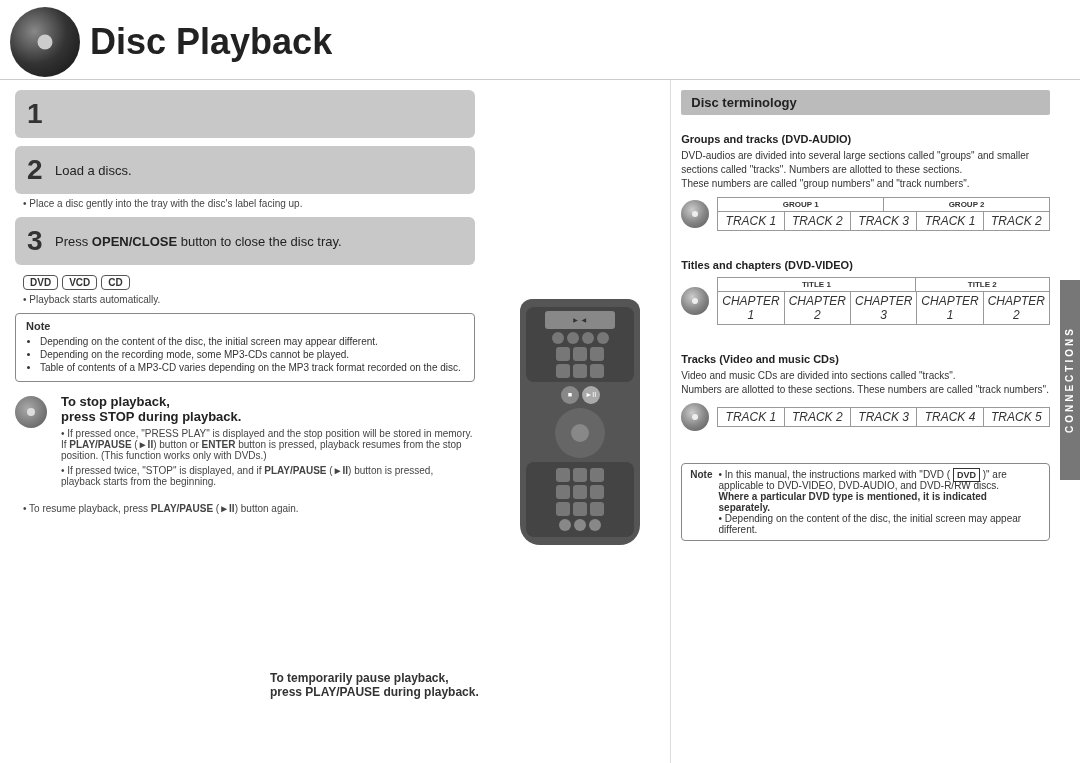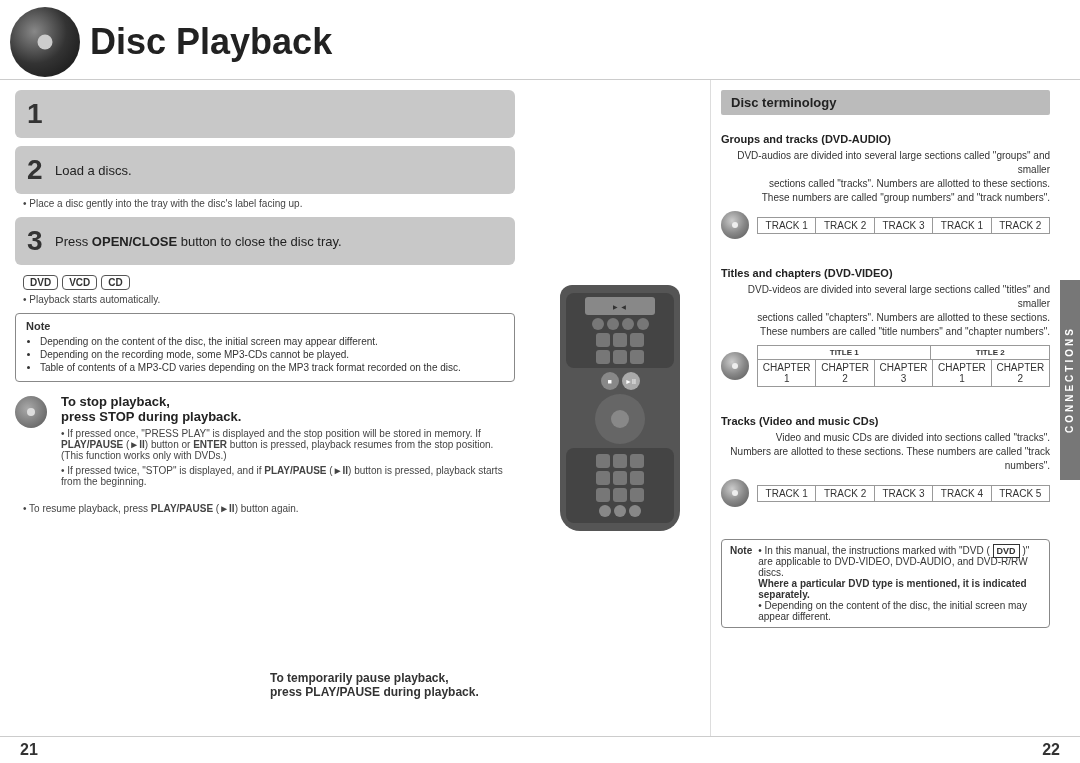--- a/index.html
+++ b/index.html
@@ -329,21 +329,20 @@
       font-size: 11px;
       font-weight: bold;
       color: #222;
       margin-bottom: 4px;
     }
 
     .term-section p {
       font-size: 10px;
       color: #333;
       line-height: 1.4;
-      text-align: right;
     }
 
     
     .disc-diagram {
       display: flex;
       align-items: center;
       gap: 8px;
       margin-top: 6px;
       margin-bottom: 4px;
     }
@@ -393,21 +392,22 @@
 
     .diagram-data-row {
       display: flex;
     }
 
     .diagram-data-cell {
       flex: 1;
       padding: 2px 4px;
       border-right: 1px solid #999;
       text-align: center;
-      font-size: 10px;
+      font-size: 12px;
+      font-style: italic;
     }
     .diagram-data-cell:last-child {
       border-right: none;
     }
 
     
     .bottom-note {
       border: 1px solid #888;
       border-radius: 4px;
       padding: 5px 8px;
@@ -576,34 +576,37 @@
     <div class="right-panel" style="position:relative; padding-right: 30px;">
 
       <div class="disc-term-header">Disc terminology</div>
 
       <div class="term-section">
         <h4>Groups and tracks (DVD-AUDIO)</h4>
         <p>DVD-audios are divided into several large sections called "groups" and smaller<br>sections called "tracks". Numbers are allotted to these sections.<br>These numbers are called "group numbers" and "track numbers".</p>
         <div class="disc-diagram">
           <div class="disc-small"></div>
           <div class="diagram-box">
+            <div class="diagram-header-row">
+              <div class="diagram-cell" style="flex:2; border-right:1px solid #999;">GROUP 1</div>
+              <div class="diagram-cell" style="flex:2;">GROUP 2</div>
+            </div>
             <div class="diagram-data-row">
               <div class="diagram-data-cell">TRACK 1</div>
               <div class="diagram-data-cell">TRACK 2</div>
               <div class="diagram-data-cell">TRACK 3</div>
               <div class="diagram-data-cell">TRACK 1</div>
               <div class="diagram-data-cell">TRACK 2</div>
             </div>
           </div>
         </div>
       </div>
 
       <div class="term-section">
         <h4>Titles and chapters (DVD-VIDEO)</h4>
-        <p>DVD-videos are divided into several large sections called "titles" and smaller<br>sections called "chapters". Numbers are allotted to these sections.<br>These numbers are called "title numbers" and "chapter numbers".</p>
         <div class="disc-diagram">
           <div class="disc-small"></div>
           <div class="diagram-box">
             <div class="diagram-header-row">
               <div class="diagram-cell" style="flex:3; border-right:1px solid #999;">TITLE 1</div>
               <div class="diagram-cell" style="flex:2;">TITLE 2</div>
             </div>
             <div class="diagram-data-row">
               <div class="diagram-data-cell">CHAPTER 1</div>
               <div class="diagram-data-cell">CHAPTER 2</div>
@@ -639,18 +642,14 @@
           <p><strong>Where a particular DVD type is mentioned, it is indicated separately.</strong></p>
           <p>• Depending on the content of the disc, the initial screen may appear different.</p>
         </div>
       </div>
 
       <div class="connections-sidebar">CONNECTIONS</div>
 
     </div>
   </div>
 
-  <div class="page-numbers">
-    <span>21</span>
-    <span>22</span>
-  </div>
 
 </div>
 
 </body></html>

